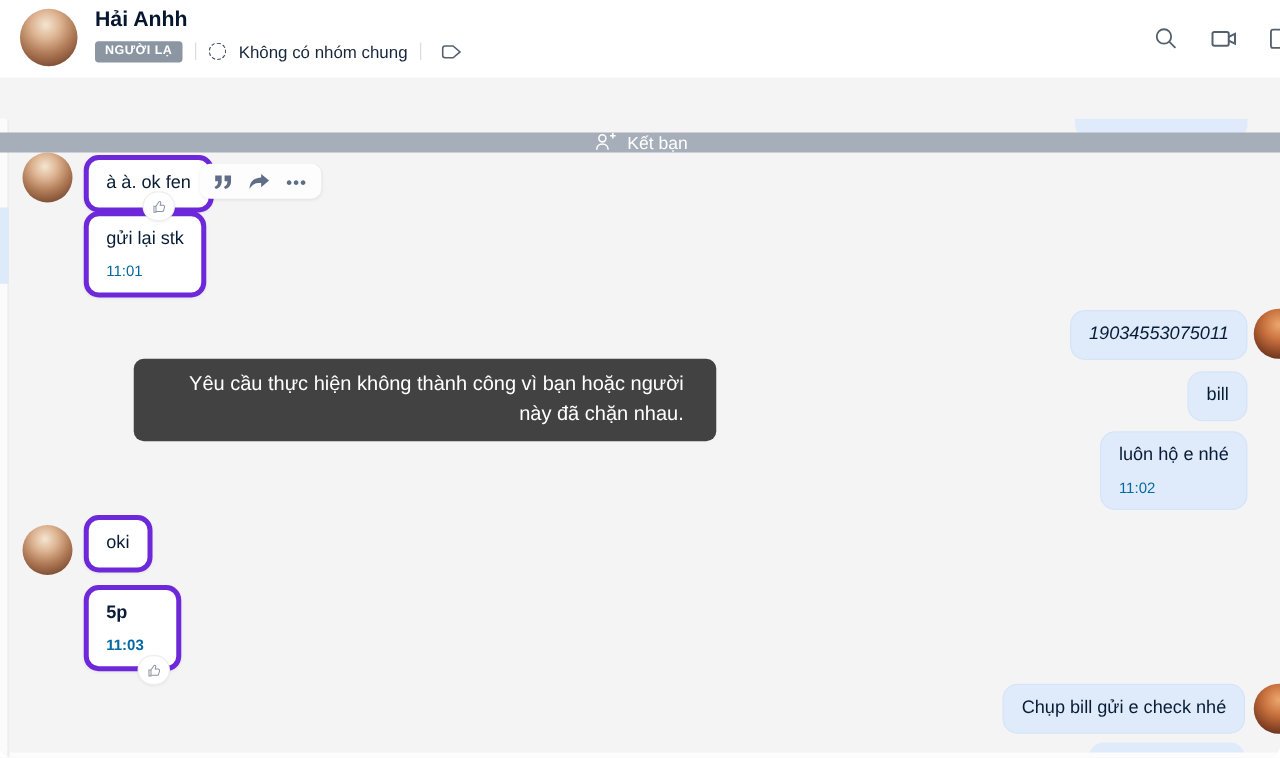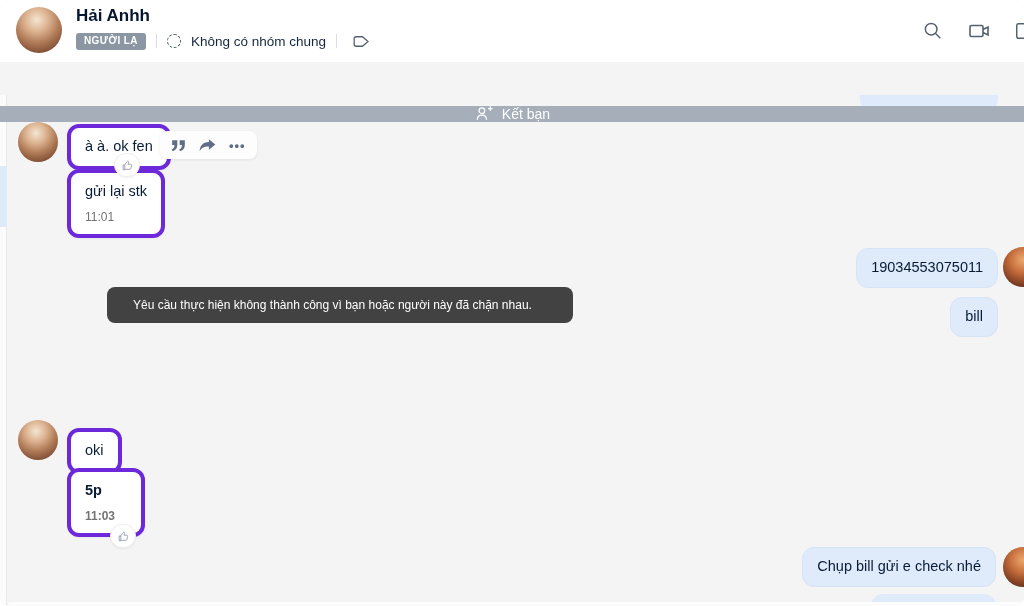--- a/index.html
+++ b/index.html
@@ -30,32 +30,32 @@
 
   
   .chat-bg { position:absolute; top:95px; left:0; right:0; bottom:0; background:#f4f4f5; }
   .left-strip { position:absolute; left:0; top:95px; bottom:0; width:7px; background:#fbfbfb; border-right:1px solid #e9e9e9; z-index:2; }
   .left-strip .sel { position:absolute; left:0; top:71px; width:7px; height:61px; background:#ddeafa; }
 
   .msg-avatar { position:absolute; width:40px; height:40px; z-index:3; }
   .bubble { position:absolute; border-radius:12px; padding:9px 14px; font-size:14.5px; color:#081c36; line-height:1.35; white-space:nowrap; z-index:2; }
   .bubble.in  { background:#fff; border:4px solid #6d28d9; box-shadow:0 1px 2px rgba(0,0,0,.05); }
   .bubble.out { background:#dfeafb; border:1px solid #d6e4f8; }
-  .bubble .time { display:block; margin-top:7px; font-size:12px; color:#737373; }
+  .bubble .time { display:block; margin-top:7px; font-size:12px; color:#0369a1; }
   .partial { position:absolute; background:#dfeafb; z-index:1; }
 
   .hover-toolbar { position:absolute; left:160px; top:131px; height:28px; display:flex; align-items:center; gap:13px; background:#fdfdfe; border-radius:8px; padding:0 11px; box-shadow:0 1px 3px rgba(0,0,0,.08); z-index:3; }
   .hover-toolbar .tbtn { display:flex; align-items:center; cursor:pointer; }
   .hover-toolbar svg { fill:#5f6e86; }
   .dots { color:#5f6e86; font-size:13px; letter-spacing:1px; font-weight:bold; line-height:1; }
 
   .like-pill { position:absolute; width:26px; height:24px; background:#fff; border:1px solid #eee; border-radius:13px; display:flex; align-items:center; justify-content:center; box-shadow:0 1px 2px rgba(0,0,0,.06); z-index:4; cursor:pointer; }
   .like-pill svg { stroke:#8a94a0; fill:none; stroke-width:1.5; }
 
-  .toast { position:absolute; left:107px; top:287px; width:466px; background:rgba(58,58,58,.96); color:#fff; border-radius:8px; padding:9px 26px; font-size:12px; line-height:1.5; text-align:left; white-space:normal; z-index:3; }
+  .toast { position:absolute; left:107px; top:287px; width:466px; background:rgba(58,58,58,.96); color:#fff; border-radius:8px; padding:9px 26px; font-size:16px; line-height:1.5; text-align:right; white-space:normal; z-index:3; }
 
   .bottom-strip { position:absolute; left:8px; right:0; top:602px; height:4px; background:#fcfcfc; z-index:5; }
 </style>
 </head>
 <body>
 
 <div class="screen">
 
   <div class="header">
     <div class="avatar hdr-avatar"></div>
@@ -140,29 +140,33 @@
   <div class="bubble in" style="left:67px; top:169px;">
     <span>gửi lại stk</span>
     <span class="time">11:01</span>
   </div>
 
   <div class="toast">
     <span>Yêu cầu thực hiện không thành công vì bạn hoặc người này đã chặn nhau.</span>
   </div>
 
   <div class="avatar warm2 msg-avatar" style="left:1003px; top:247px;"></div>
-  <div class="bubble out" style="right:26px; top:248px;">
+  <div class="bubble out" style="right:26px; top:248px;font-style:italic;">
     <span>19034553075011</span>
   </div>
   <div class="bubble out" style="right:26px; top:297px;">
     <span>bill</span>
   </div>
+  <div class="bubble out" style="right:26px; top:345px;">
+    <span>luôn hộ e nhé</span>
+    <span class="time">11:02</span>
+  </div>
 
   <div class="avatar msg-avatar" style="left:18px; top:420px;"></div>
-  <div class="bubble in" style="left:67px; top:428px;text-align:right;">
+  <div class="bubble in" style="left:67px; top:412px;text-align:right;">
     <span>oki</span>
   </div>
   <div class="bubble in" style="left:67px; top:468px; min-width:78px;font-weight:bold;">
     <span>5p</span>
     <span class="time">11:03</span>
   </div>
   <div class="like-pill" style="left:110px; top:524px;">
     <svg width="13" height="13" viewBox="0 0 24 24">
         <path d="M4 11h3v9H4zM7 19h9.2c1 0 1.9-.7 2.1-1.7l1.3-5.1c.3-1.3-.7-2.5-2-2.5h-4.4l.9-3.7c.2-1-.5-2-1.6-2-.5 0-1 .3-1.3.7L7 11"></path>
       </svg>

